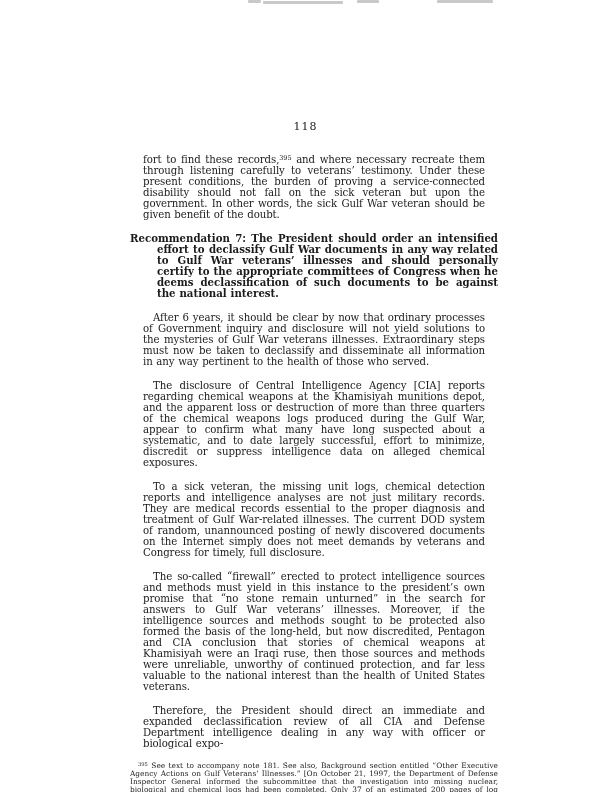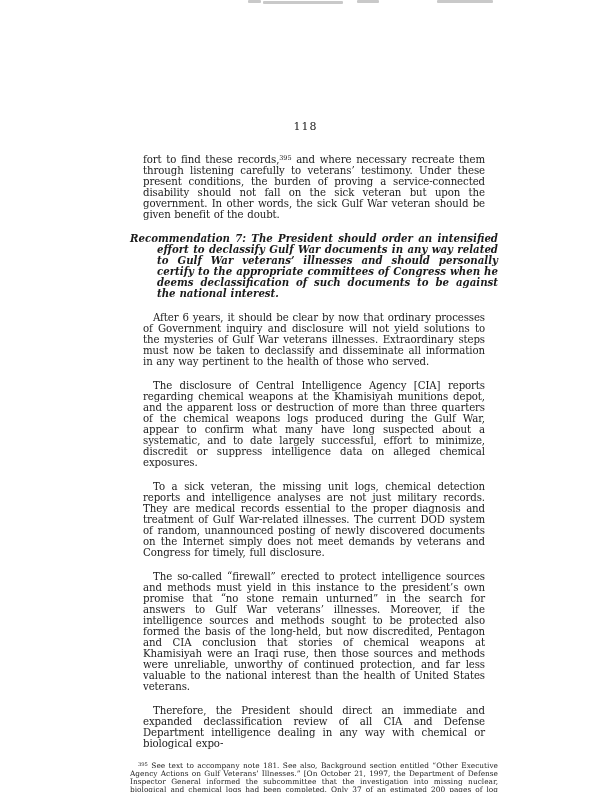--- a/index.html
+++ b/index.html
@@ -60,21 +60,20 @@
   p.continued {
     text-indent: 0;
   }
   sup.fn-ref {
     font-size: 6.5px;
     line-height: 0;
     vertical-align: 3px;
   }
   p.recommendation {
     font-weight: bold;
-    font-style: italic;
     margin: 5px 0 5px 0 !important;
     padding-left: 27px;
     text-indent: -27px;
     letter-spacing: 0;
     word-spacing: 0.3px;
   }
   .footnote {
     margin-top: 9px;
     font-size: 7.4px;
     line-height: 7.9px;
@@ -108,19 +107,19 @@
     <p class="recommendation">Recommendation 7: The President should order an intensified effort to declassify Gulf War documents in any way related to Gulf War veterans’ illnesses and should personally certify to the appropriate committees of Congress when he deems declassification of such documents to be against the national interest.</p>
 
     <p class="body-para">After 6 years, it should be clear by now that ordinary processes of Government inquiry and disclosure will not yield solutions to the mysteries of Gulf War veterans illnesses. Extraordinary steps must now be taken to declassify and disseminate all information in any way pertinent to the health of those who served.</p>
 
     <p class="body-para">The disclosure of Central Intelligence Agency [CIA] reports regarding chemical weapons at the Khamisiyah munitions depot, and the apparent loss or destruction of more than three quarters of the chemical weapons logs produced during the Gulf War, appear to confirm what many have long suspected about a systematic, and to date largely successful, effort to minimize, discredit or suppress intelligence data on alleged chemical exposures.</p>
 
     <p class="body-para">To a sick veteran, the missing unit logs, chemical detection reports and intelligence analyses are not just military records. They are medical records essential to the proper diagnosis and treatment of Gulf War-related illnesses. The current DOD system of random, unannounced posting of newly discovered documents on the Internet simply does not meet demands by veterans and Congress for timely, full disclosure.</p>
 
     <p class="body-para">The so-called “firewall” erected to protect intelligence sources and methods must yield in this instance to the president’s own promise that “no stone remain unturned” in the search for answers to Gulf War veterans’ illnesses. Moreover, if the intelligence sources and methods sought to be protected also formed the basis of the long-held, but now discredited, Pentagon and CIA conclusion that stories of chemical weapons at Khamisiyah were an Iraqi ruse, then those sources and methods were unreliable, unworthy of continued protection, and far less valuable to the national interest than the health of United States veterans.</p>
 
-    <p class="body-para">Therefore, the President should direct an immediate and expanded declassification review of all CIA and Defense Department intelligence dealing in any way with chemical or biological expo-</p>
+    <p class="body-para">Therefore, the President should direct an immediate and expanded declassification review of all CIA and Defense Department intelligence dealing in any way with officer or biological expo-</p>
 
     <div class="footnote"><sup class="fn-marker">395</sup><span> See text to accompany note 181. See also, Background section entitled “Other Executive Agency Actions on Gulf Veterans’ Illnesses.” [On October 21, 1997, the Department of Defense Inspector General informed the subcommittee that the investigation into missing nuclear, biological and chemical logs had been completed. Only 37 of an estimated 200 pages of log entries are retrievable, all in hard copy form. Print-outs of the complete logs, and the computer disks and drives on which they were stored, cannot be found. The investigation discovered a 20-page document containing 165 missing entries, or approximately 15 new log pages. The IG found that regulations and guidelines on the preservation and archiving of Gulf War documents were not followed by CENTCOM. Although the officer found in possession of the missing log extracts is under criminal investigation, the IG did not receive any evidence that individuals or organizations conducted a concerted effort or conspiracy to destroy or conceal the logs.]</span></div>
 
   </div>
 
 </div>
 
 </body></html>

